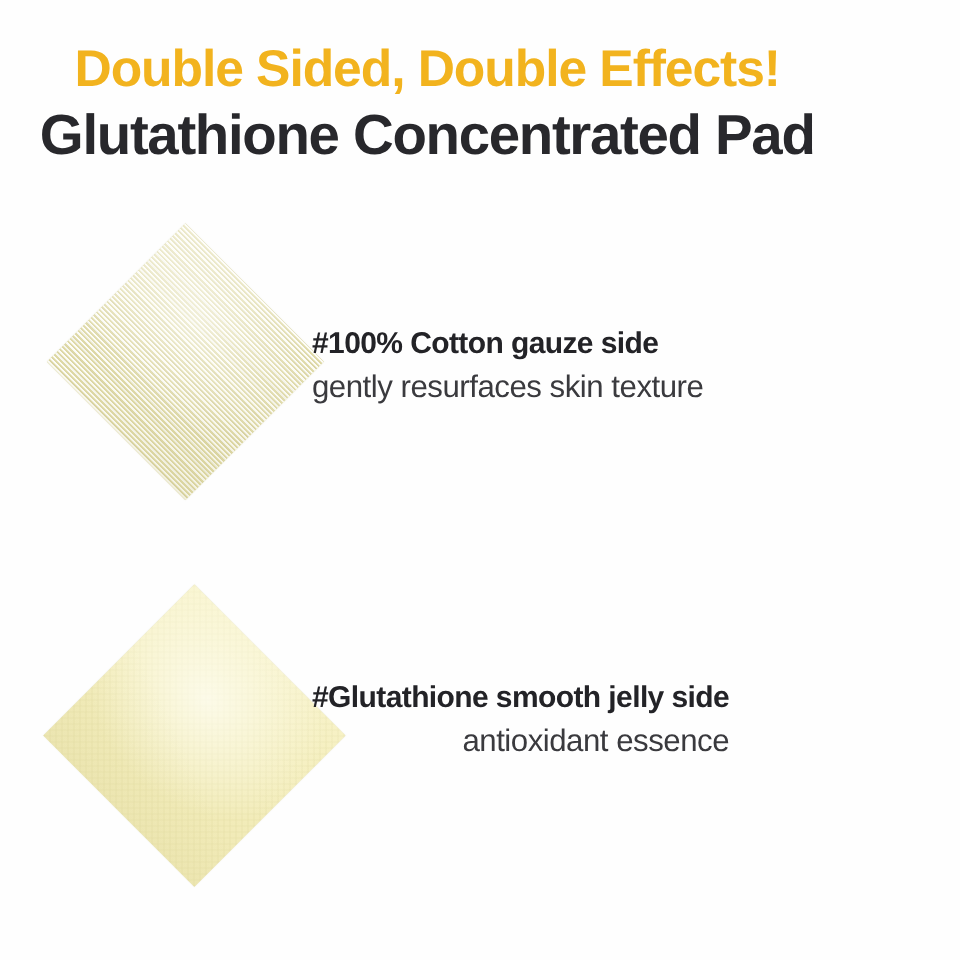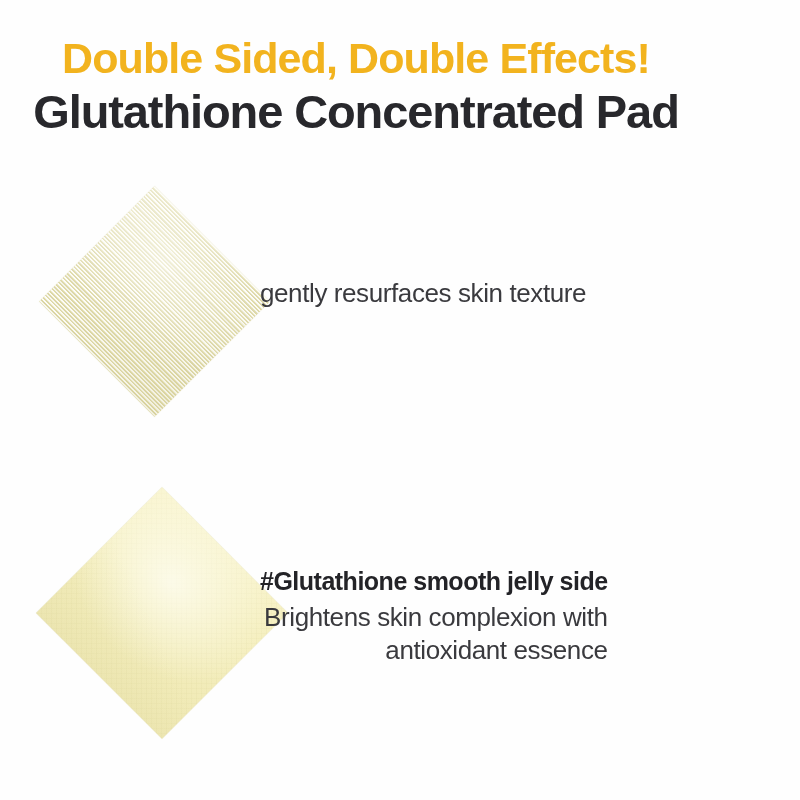--- a/index.html
+++ b/index.html
@@ -178,28 +178,28 @@
     <span class="headline-line2">Glutathione Concentrated Pad</span>
   </div>
 
   <div class="pad pad-gauze">
     <div class="pad-inner ribs"></div>
     <div class="pad-inner ribs2"></div>
     <div class="pad-inner sheen"></div>
   </div>
 
   <div class="feature feature-gauze">
+    <span class="feature-title">#100% Cotton gauze side</span>
     <span class="feature-desc">gently resurfaces skin texture</span>
   </div>
 
   <div class="pad pad-jelly">
     <div class="pad-inner weave"></div>
     <div class="pad-inner sheen"></div>
     <div class="pad-inner edgefade"></div>
   </div>
 
   <div class="feature feature-jelly">
     <span class="feature-title">#Glutathione smooth jelly side</span>
-    <span class="feature-desc">Brightens skin complexion with</span>
     <span class="feature-desc">antioxidant essence</span>
   </div>
 
 </div>
 
 </body></html>

